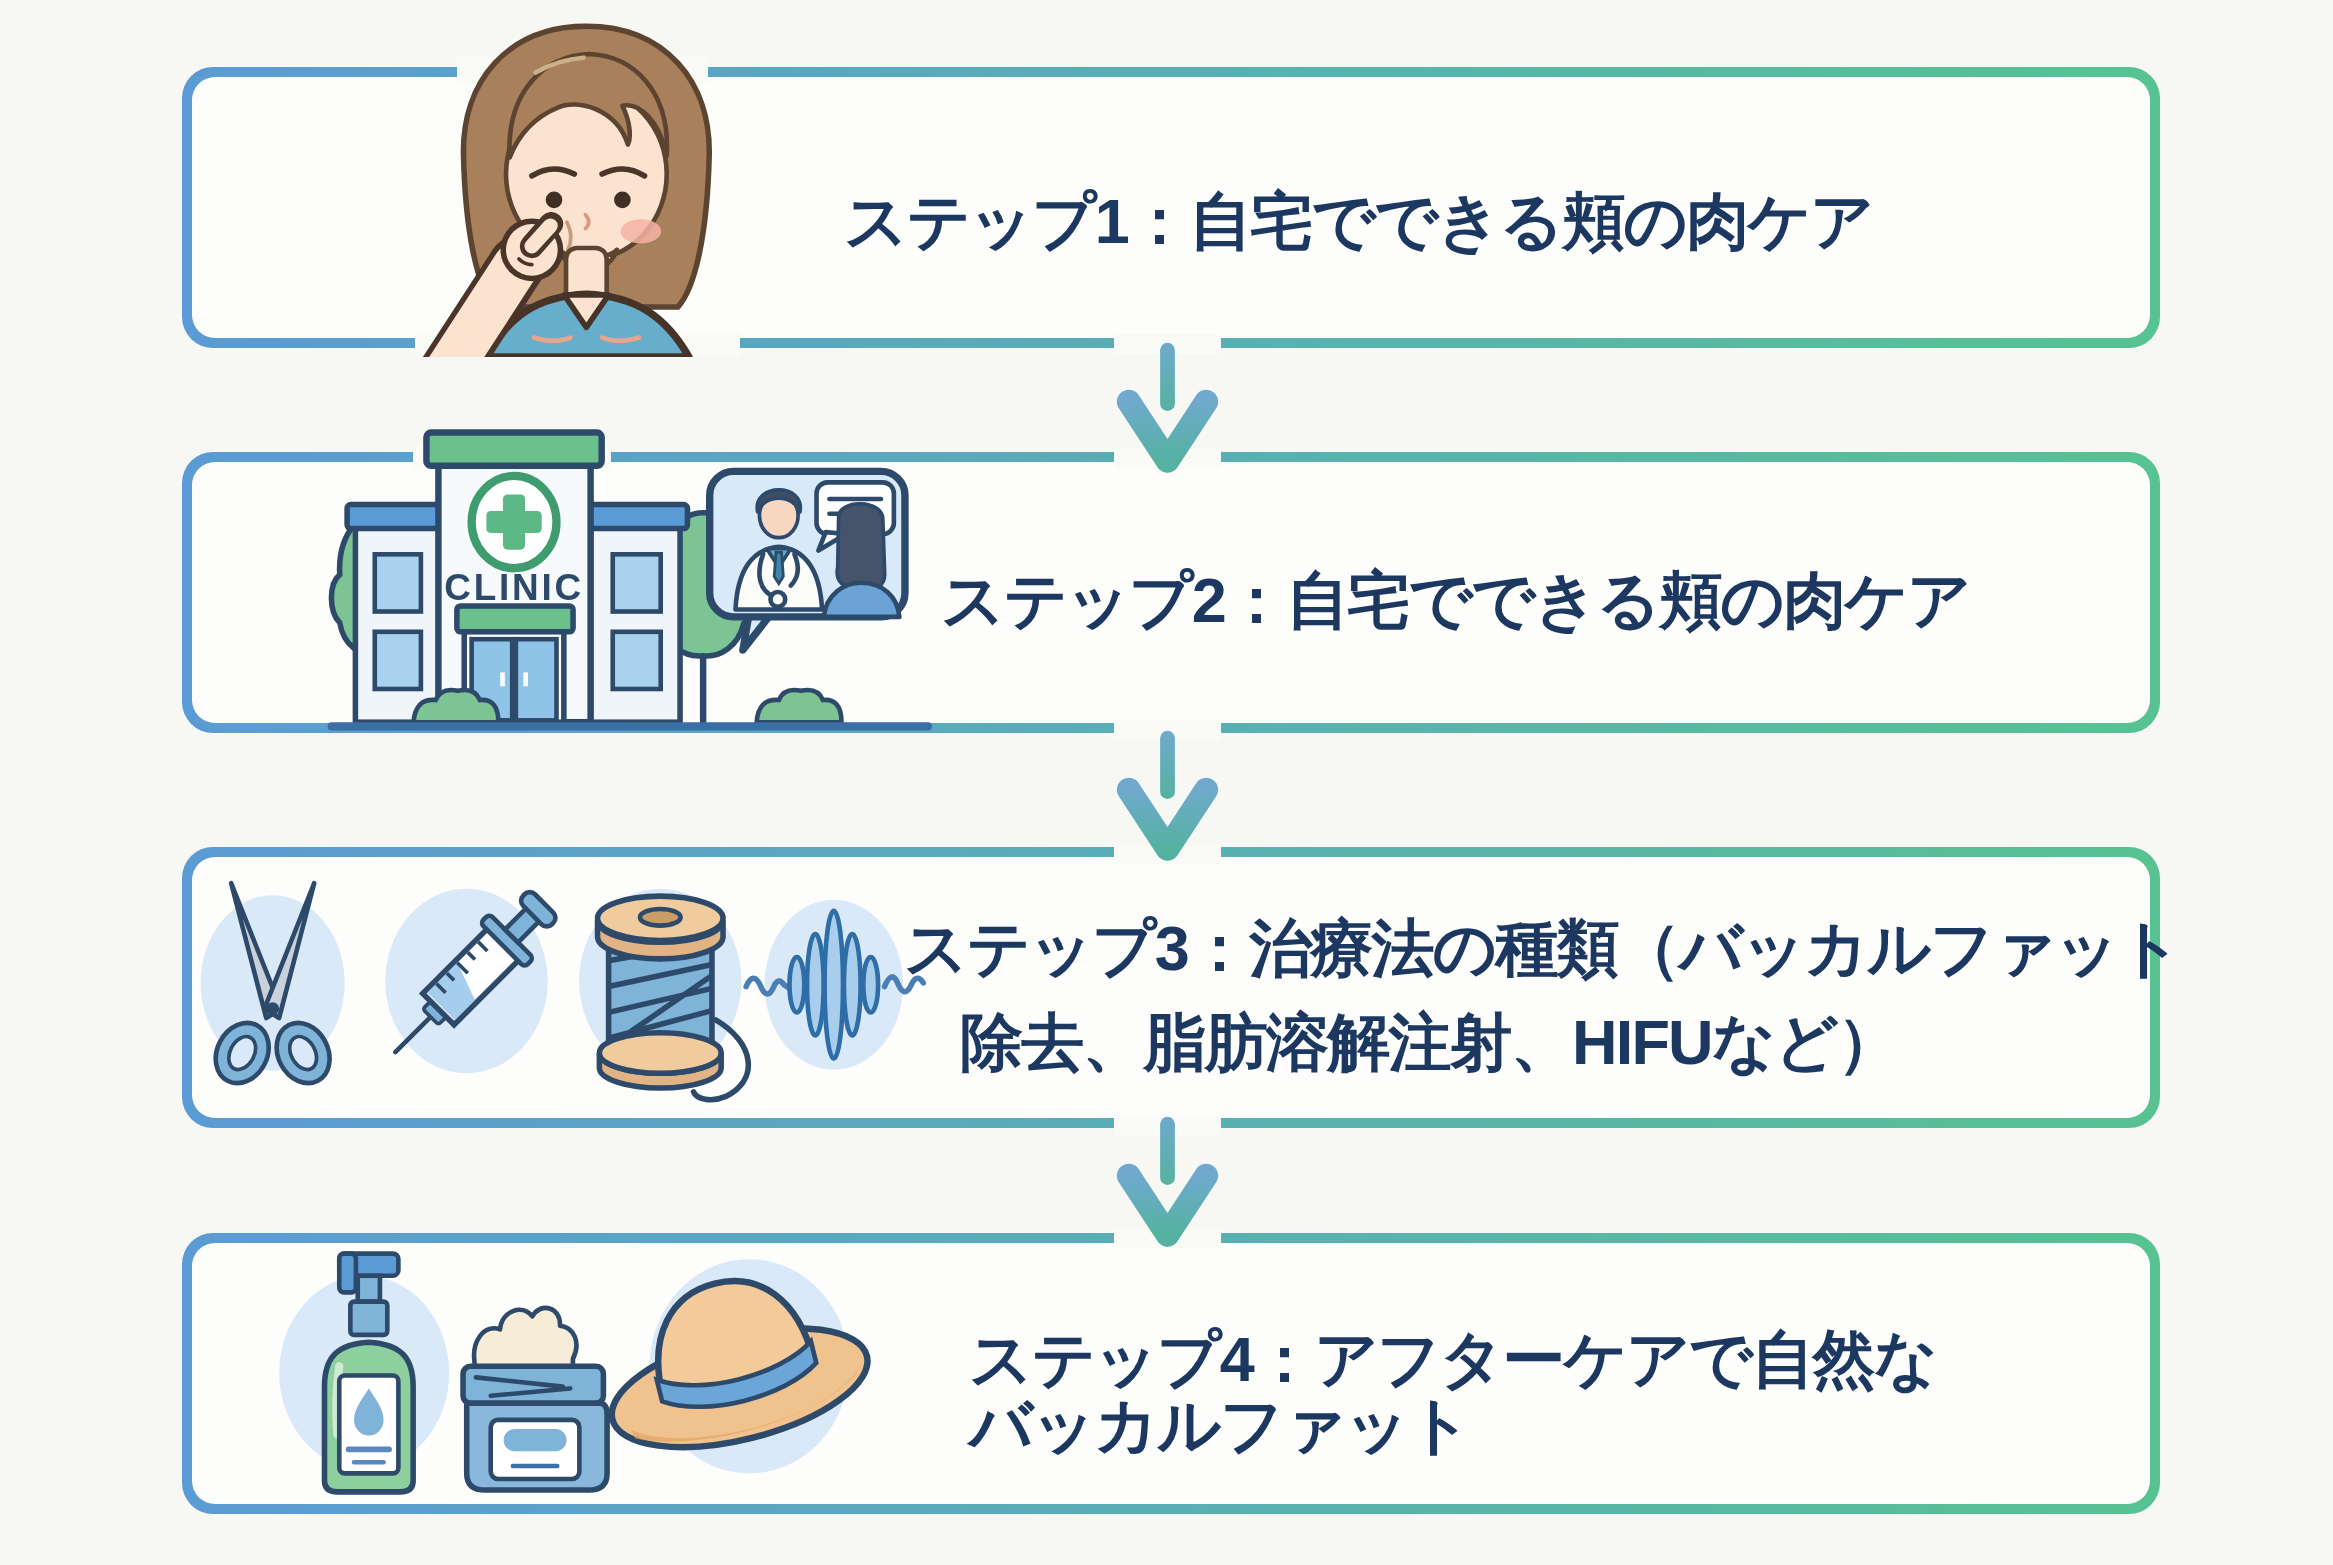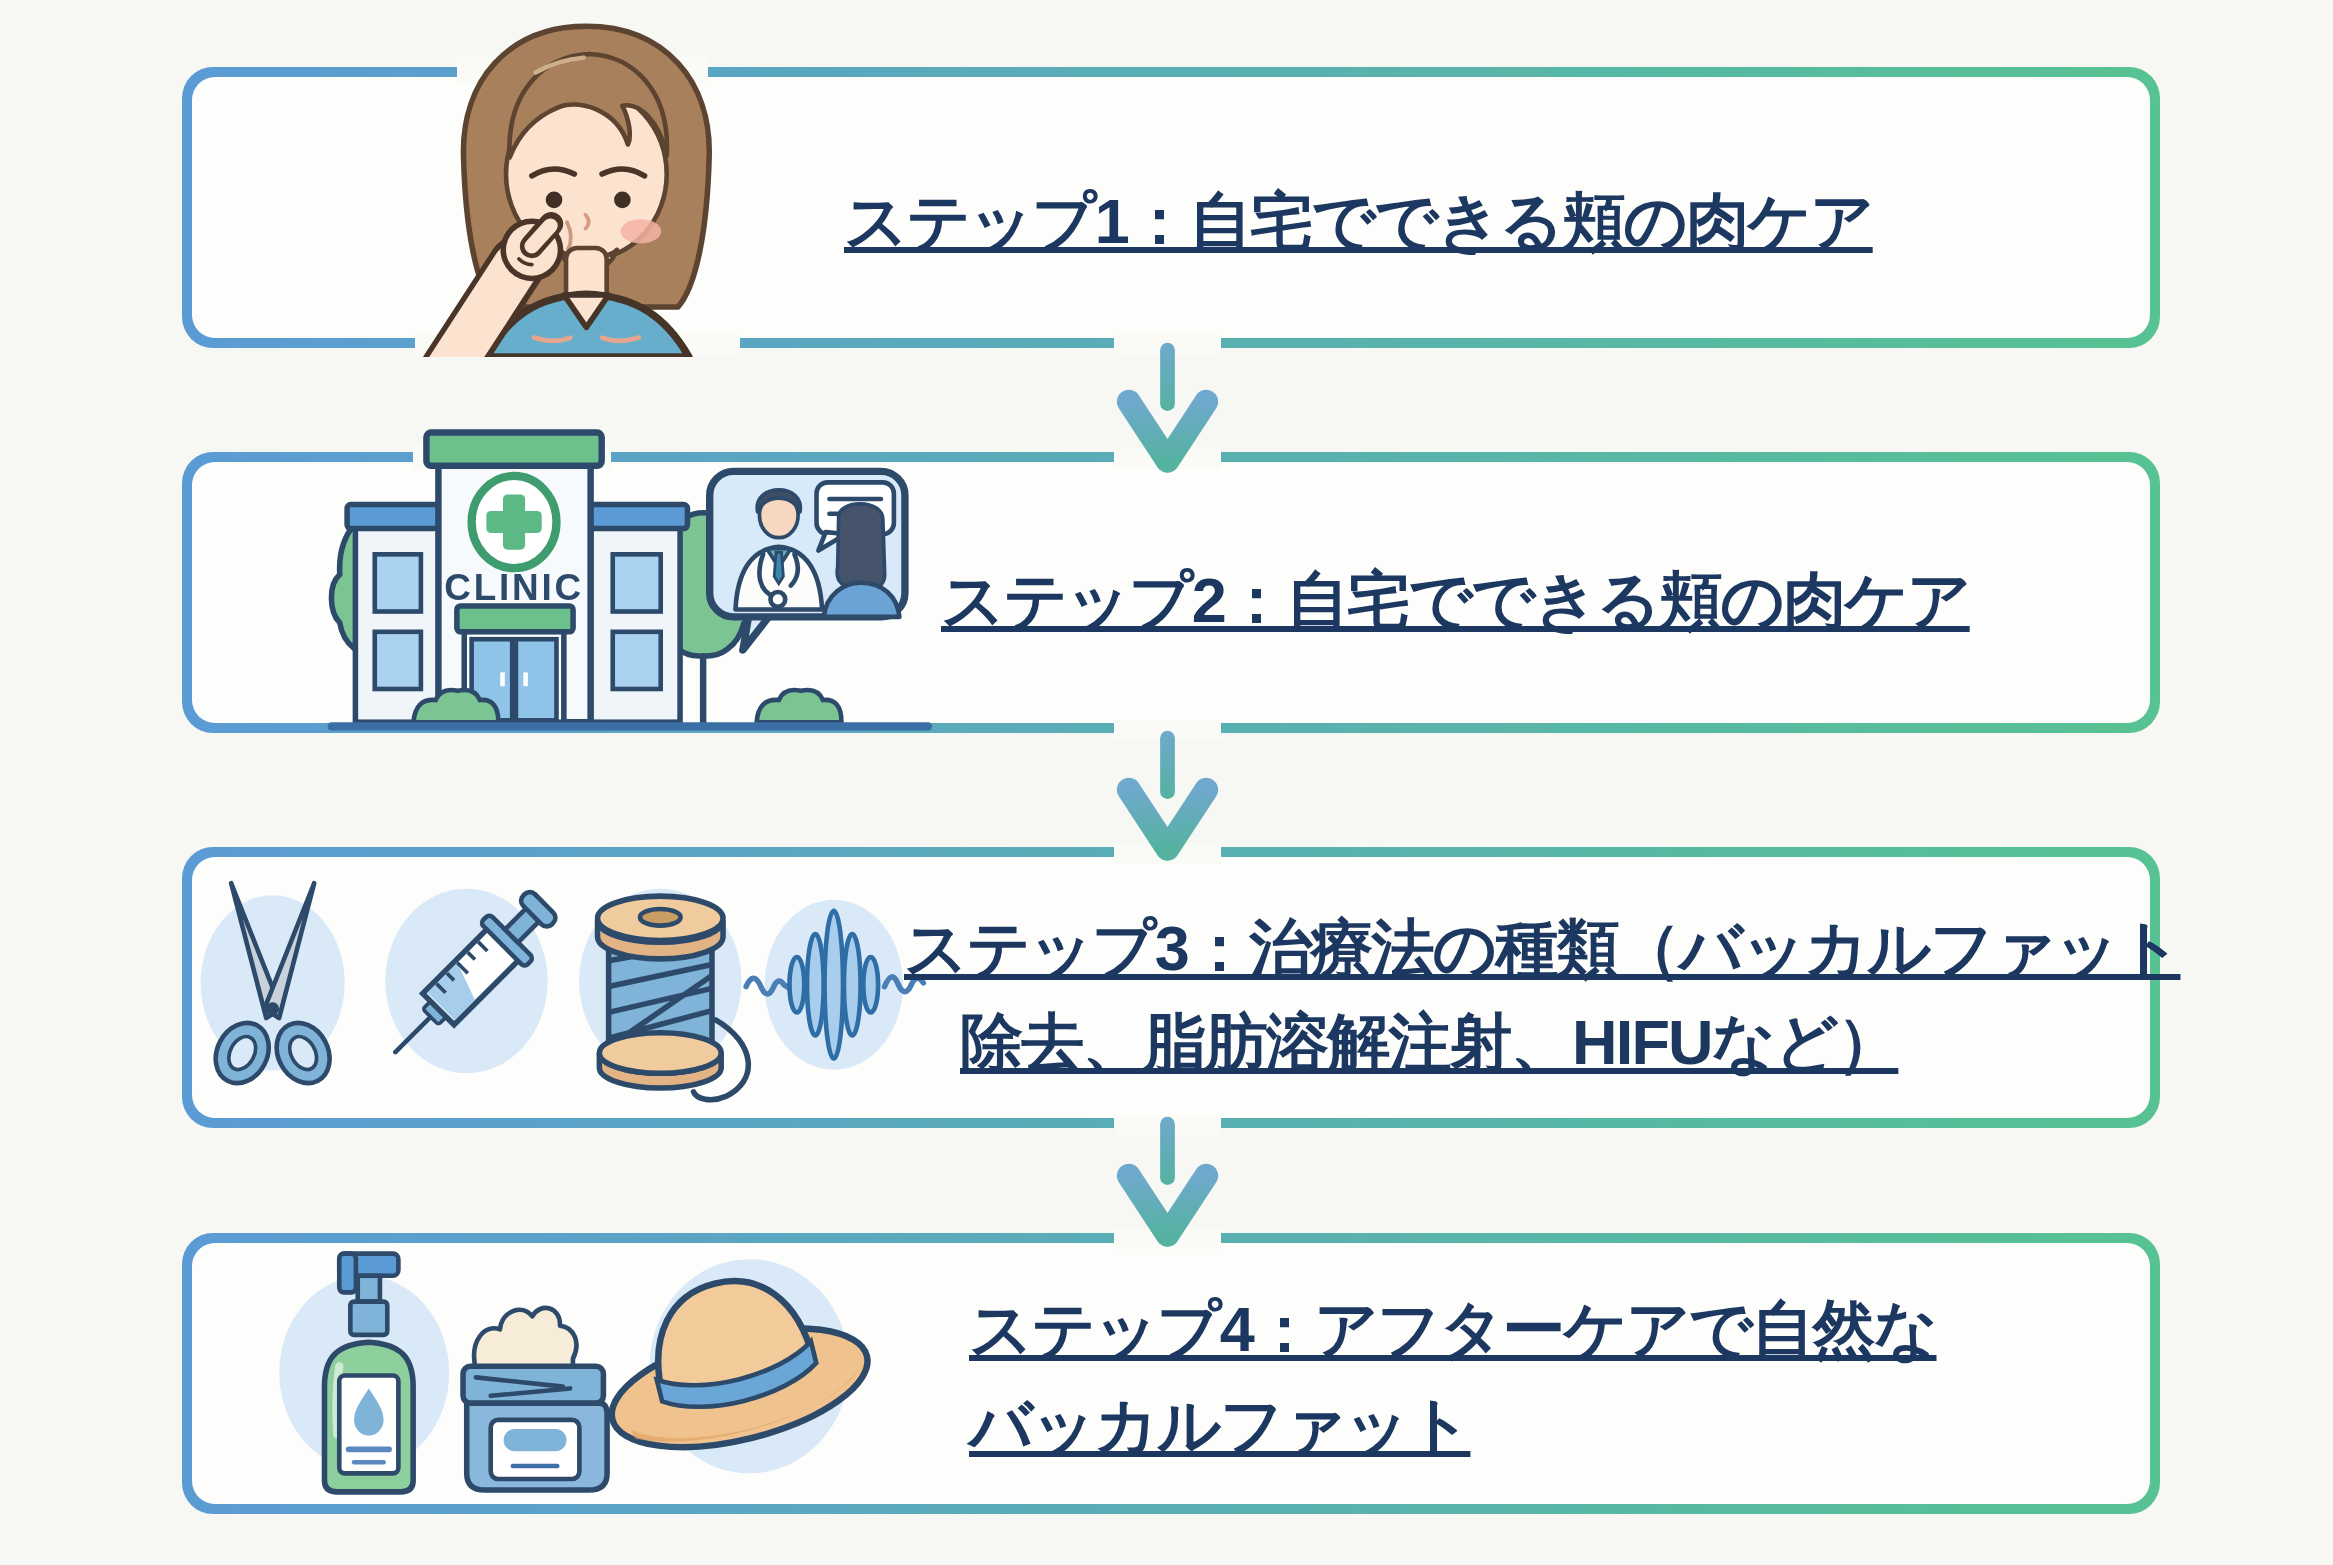--- a/index.html
+++ b/index.html
@@ -15,21 +15,21 @@
     border-radius:31px;
   }
   .step-box .inner{
     position:absolute;inset:10px;background:#fdfdfc;border-radius:23px;
   }
   .mask{position:absolute;background:#fafbf7;}
   .art{position:absolute;}
   .title{
     position:absolute;
     font-size:63px;font-weight:700;color:#1c3860;
-    letter-spacing:-1.8px;white-space:nowrap;line-height:78px;text-decoration:underline;
+    letter-spacing:-1.8px;white-space:nowrap;line-height:78px;
   }
 </style>
 </head>
 <body>
 
 <div id="canvas">
 
   <div class="step-box" style="top:67px">
       <div class="inner"></div>
     </div>
@@ -258,17 +258,17 @@
       <path d="M390,168 A138 52 0 0 0 648,160 A150 60 0 0 1 392,178 Z" fill="#e0a467" opacity="0.7"></path>
       <path d="M432,142 C432,72 468,36 516,36 C564,36 600,72 600,142 C570,158 462,158 432,142 Z" fill="#f3cb9a" stroke="#2d4a6b" stroke-width="7"></path>
       <path d="M430,122 C472,150 560,150 602,122 L602,146 C560,174 472,174 430,146 Z" fill="#6aa6d8" stroke="#2d4a6b" stroke-width="5"></path>
     </g>
   </svg>
 
   <div class="title" style="left:844px;top:182px">ステップ1：自宅でできる頬の肉ケア</div>
   <div class="title" style="left:941px;top:561px">ステップ2：自宅でできる頬の肉ケア</div>
   <div class="title" style="left:904px;top:909px">ステップ3：治療法の種類（バッカルファット</div>
   <div class="title" style="left:960px;top:1003px">除去、脂肪溶解注射、HIFUなど）</div>
-  <div class="title" style="left:969px;top:1290px">ステップ4：アフターケアで自然な</div>
+  <div class="title" style="left:969px;top:1320px">ステップ4：アフターケアで自然な</div>
   <div class="title" style="left:969px;top:1386px">バッカルファット</div>
 
 </div>
 
 
 </body></html>

